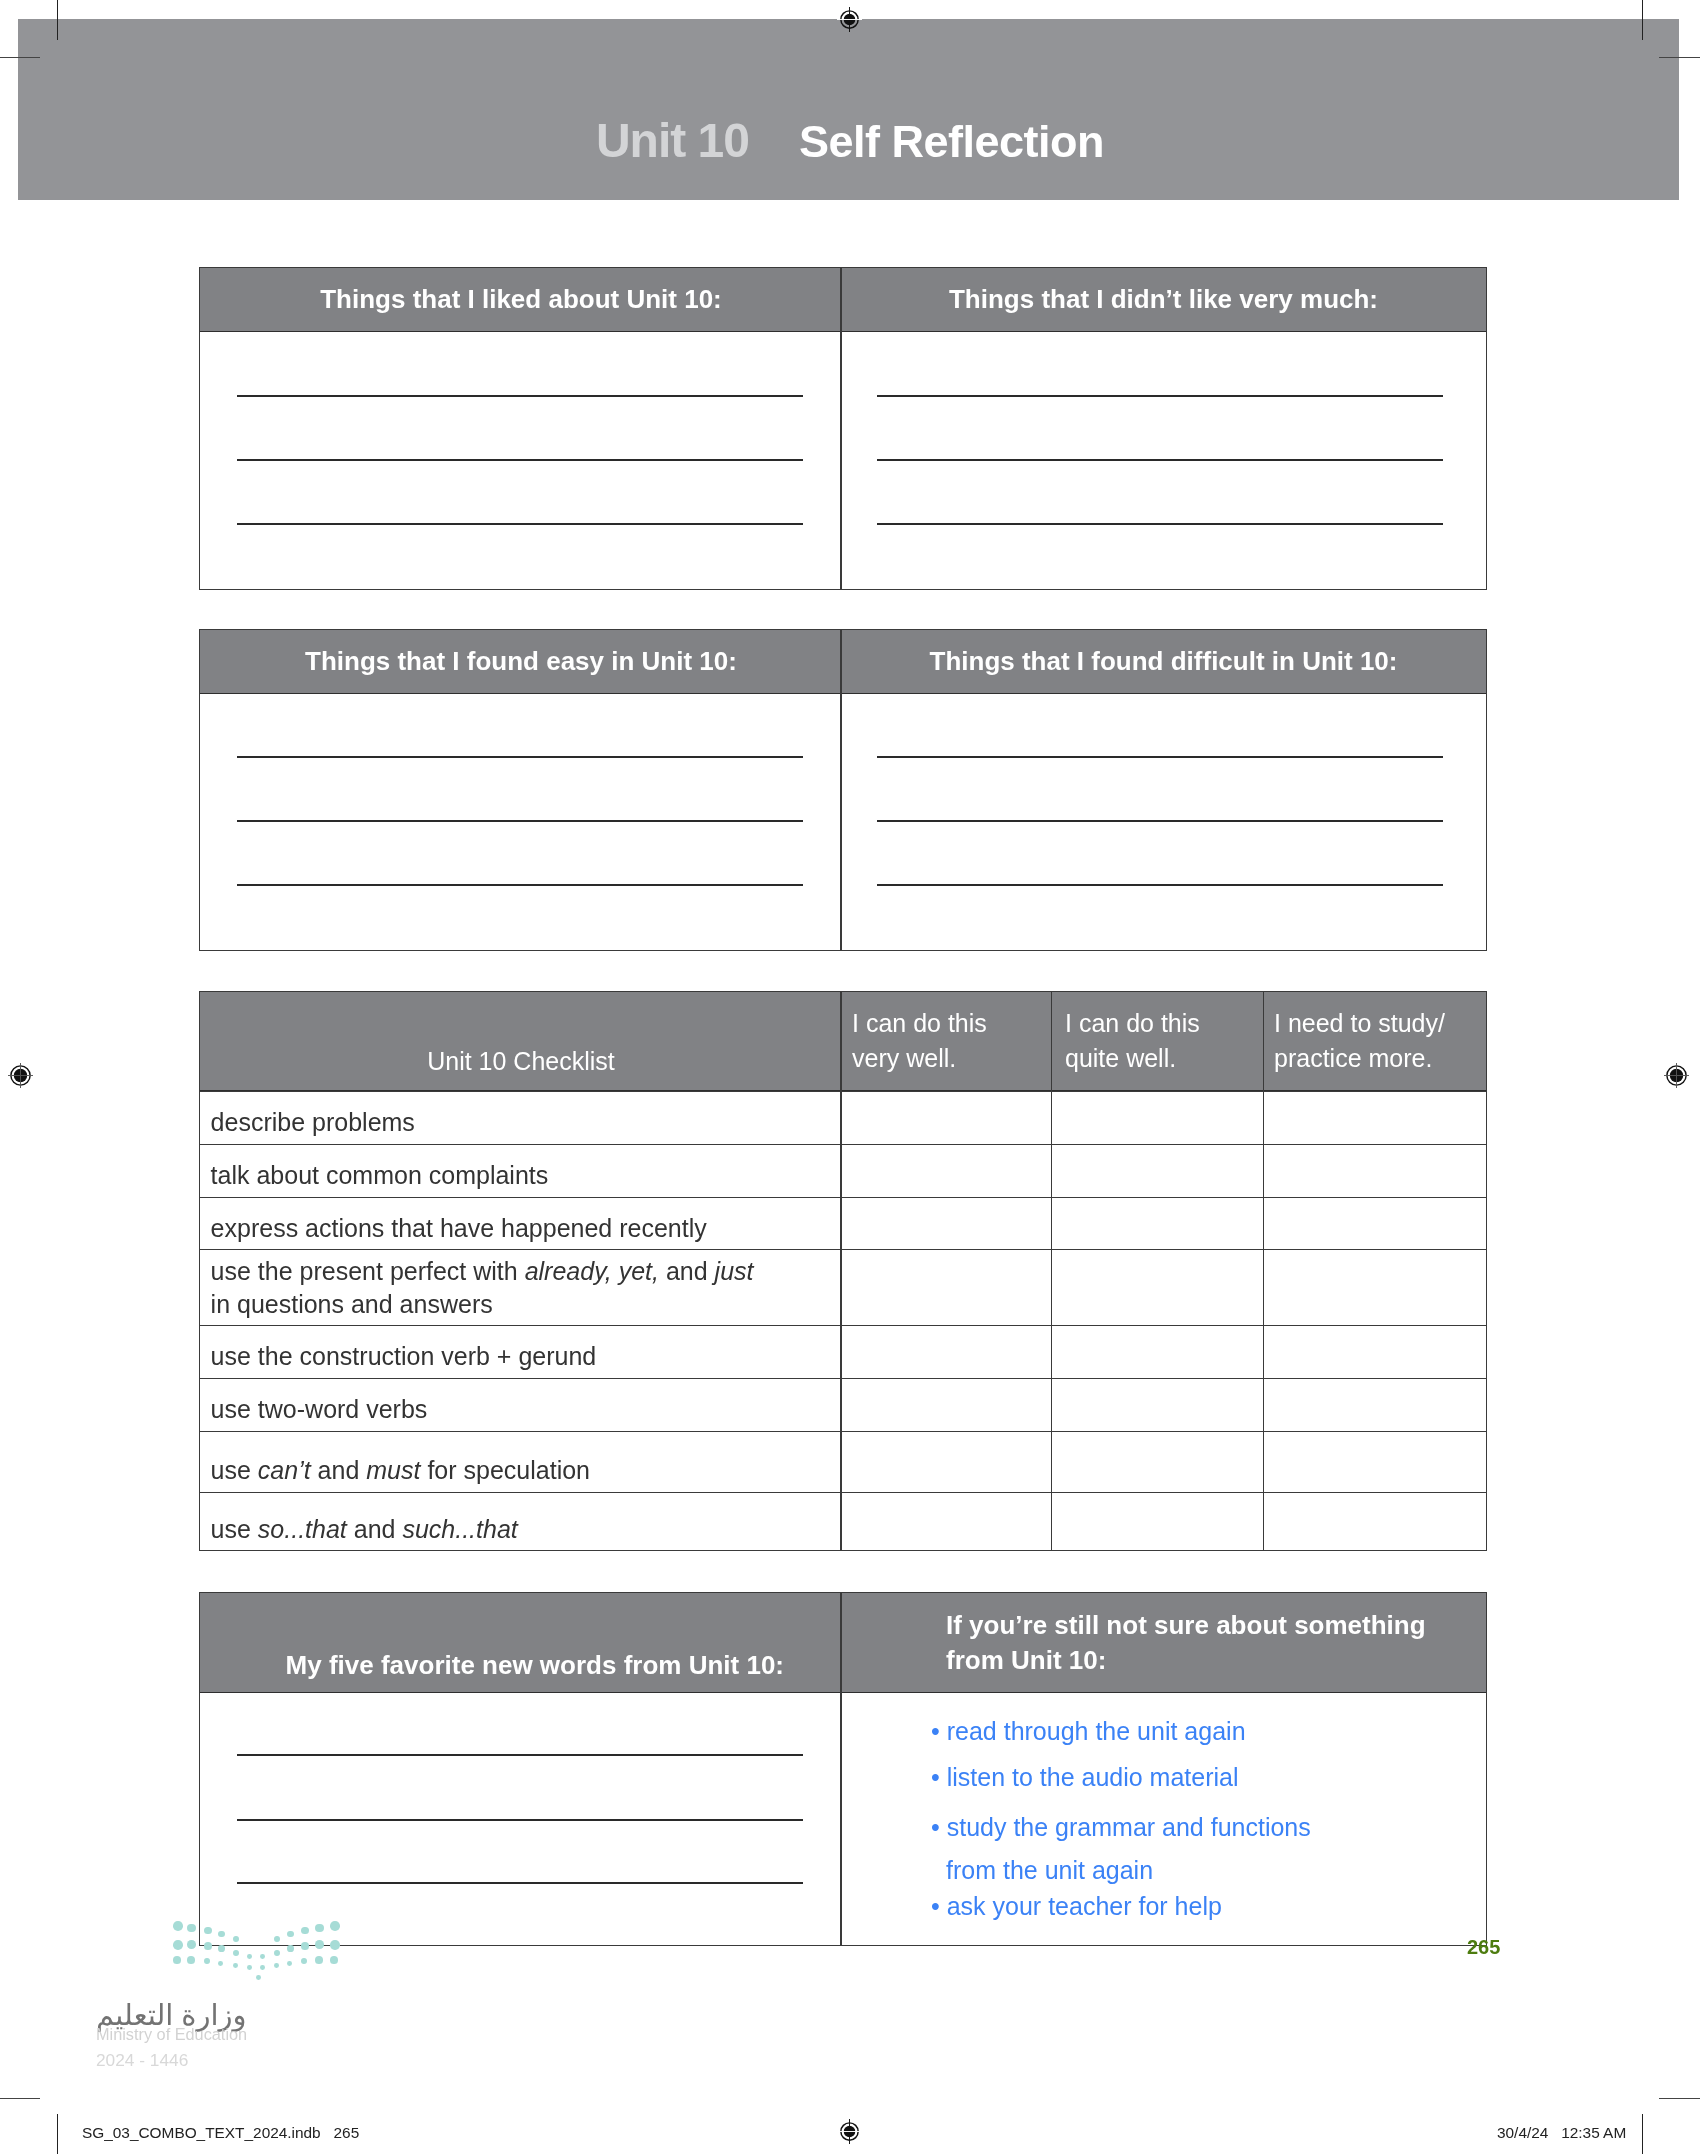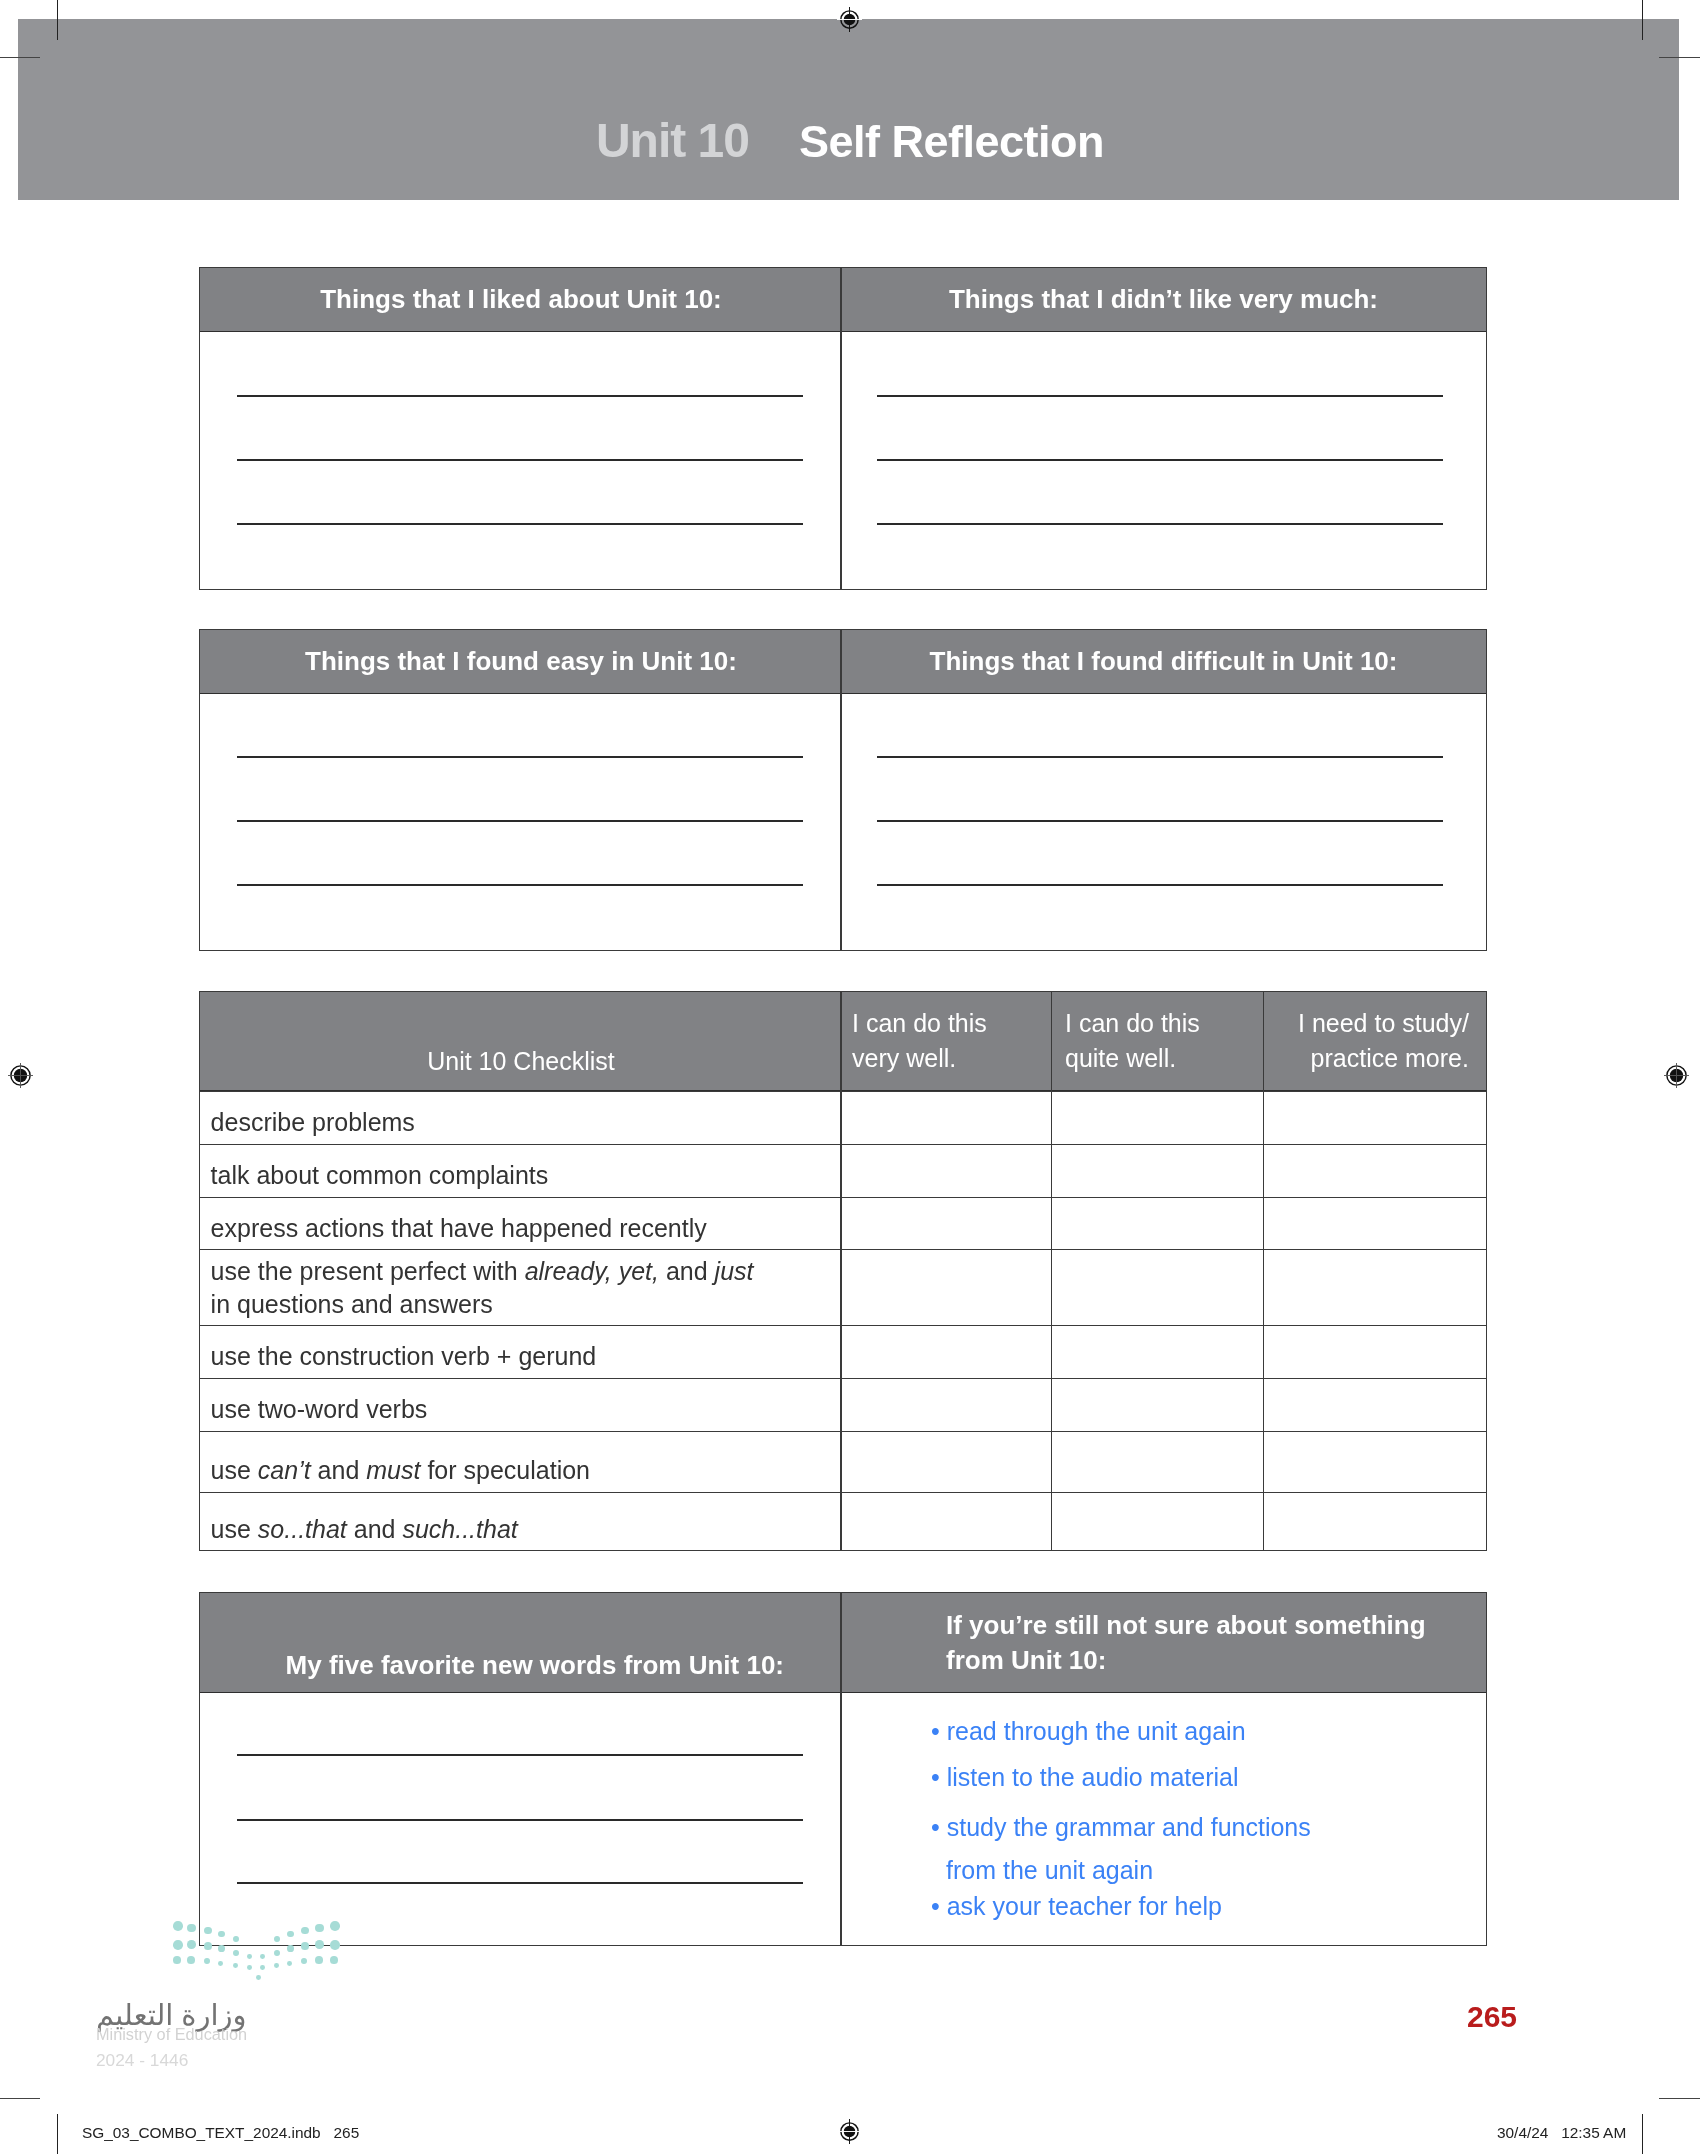--- a/index.html
+++ b/index.html
@@ -106,21 +106,21 @@
           <div>I can do this</div>
           <div>very well.</div>
         </div>
     </div>
     <div class="ck-hcell" style="left:865px;width:202px;">
       <div>
           <div>I can do this</div>
           <div>quite well.</div>
         </div>
     </div>
-    <div class="ck-hcell" style="left:1098px;width:211px;text-align:right;">
+    <div class="ck-hcell" style="left:1074px;width:211px;">
       <div>
           <div>I need to study/</div>
           <div>practice more.</div>
         </div>
     </div>
   </div>
   <div id="ck-rows">
       <div class="ck-row" style="top: 99px; height: 53px;">
         <div class="ck-text" style="top: 14.4px;"><span>describe problems</span></div>
         <div style="position: absolute; left: 642px; width: 209px; top: 0px; height: 100%;"></div>
@@ -230,17 +230,17 @@
     <div class="logo-dot" style="left: 114px; top: 40px; width: 4.8px; height: 4.8px; background: rgb(166, 220, 214);"></div>
     <div class="logo-dot" style="left: 128px; top: 37px; width: 5.8px; height: 5.8px; background: rgb(166, 220, 214);"></div>
     <div class="logo-dot" style="left: 142px; top: 35px; width: 7.7px; height: 7.7px; background: rgb(166, 220, 214);"></div>
     <div class="logo-dot" style="left: 157px; top: 35px; width: 7.7px; height: 7.7px; background: rgb(166, 220, 214);"></div>
     <div class="logo-dot" style="left: 83px; top: 54px; width: 4.8px; height: 4.8px; background: rgb(166, 220, 214);"></div>
   </div>
 <div class="abs" style="left:96px;top:1998px;font-size:29px;color:#737373;direction:rtl;">وزارة التعليم</div>
 <div class="abs" style="left:96px;top:2025px;font-size:16.3px;color:#d2d2d2;">Ministry of Education</div>
 <div class="abs" style="left:96px;top:2050px;font-size:17.3px;color:#d8d8d8;">2024 - 1446</div>
 
-<div class="abs" style="left:1467px;top:2000px;font-size:30px;font-weight:bold;color:#b91c1c;">265</div>
+<div class="abs" style="left:1467px;top:1936px;font-size:20px;font-weight:bold;color:#4d7c0f;">265</div>
 
 <div class="abs footer-text" style="left:82px;top:2124px;white-space:pre;">SG_03_COMBO_TEXT_2024.indb   265</div>
 <div class="abs footer-text" style="left:1497px;top:2124px;white-space:pre;">30/4/24   12:35 AM</div>
 
 
 </body></html>

